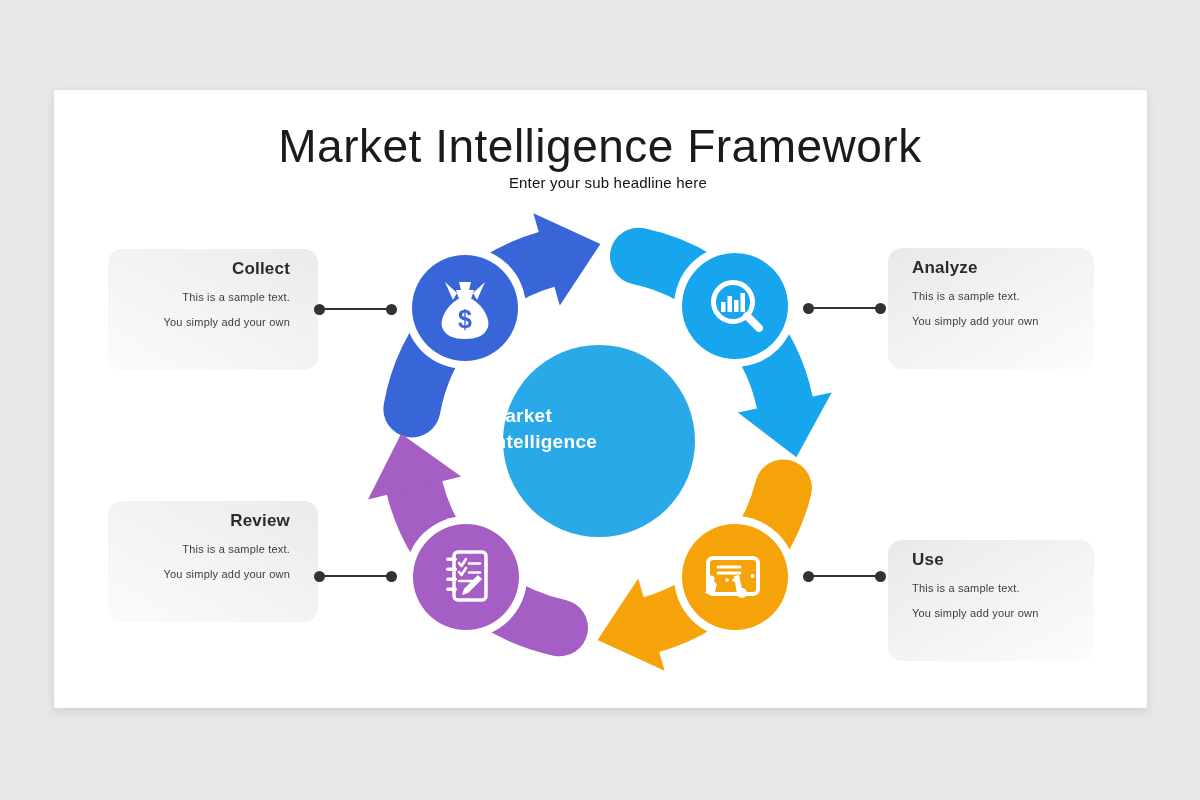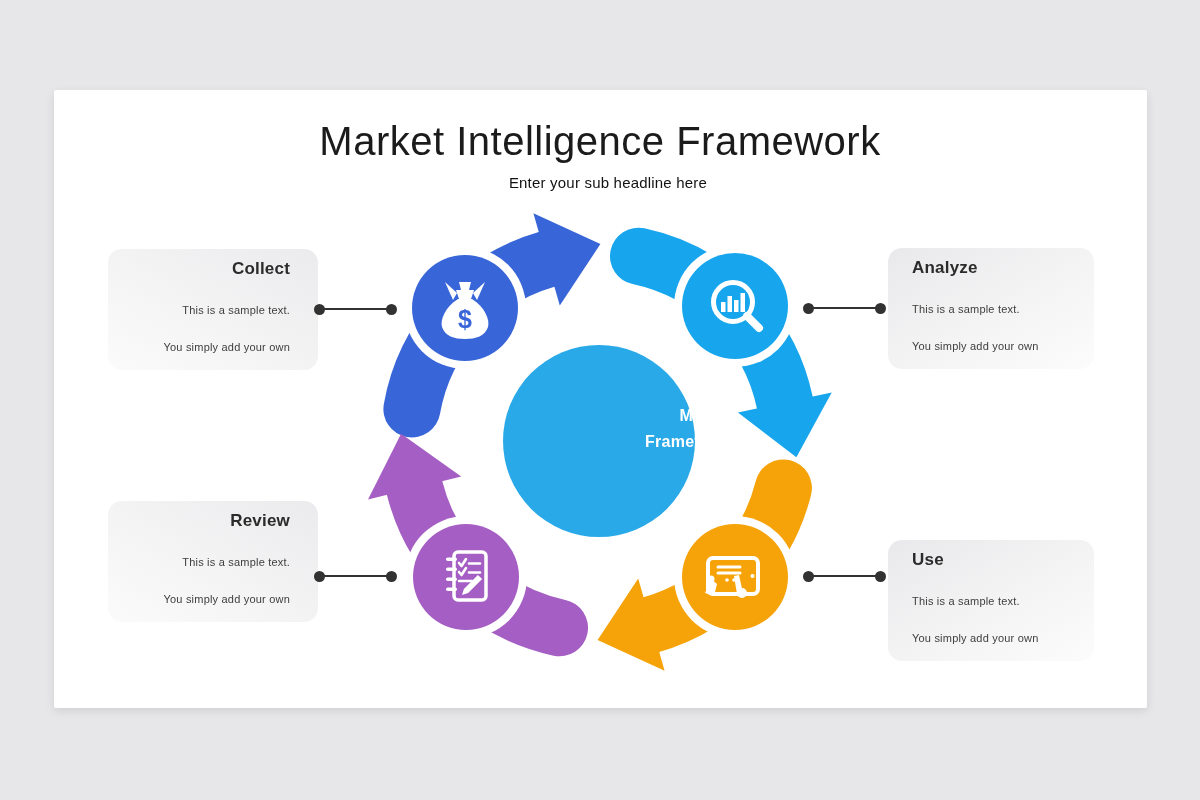--- a/index.html
+++ b/index.html
@@ -9,30 +9,30 @@
     font-family:"Liberation Sans", sans-serif;
     overflow:hidden;position:relative;
   }
   .slide{
     position:absolute;left:54px;top:90px;width:1093px;height:618px;
     background:#ffffff;border-radius:2px;
     box-shadow:0 3px 10px rgba(0,0,0,0.10);
   }
   .title{
     position:absolute;left:0;top:119px;width:100%;
-    text-align:center;font-size:40px;font-weight:500;color:#1b1b1b;
+    text-align:center;font-size:46px;font-weight:500;color:#1b1b1b;
     letter-spacing:0.5px;
   }
   .subtitle{
     position:absolute;left:8px;top:174px;width:100%;
     text-align:center;font-size:15px;color:#121212;letter-spacing:0.2px;
   }
   .card{
     position:absolute;border-radius:14px;
-    display:flex;flex-direction:column;justify-content:space-between;
+    display:flex;flex-direction:column;justify-content:flex-start;
     box-sizing:border-box;
   }
   .card.left{
     text-align:right;padding:10px 28px 10px 14px;
     background:linear-gradient(to bottom left,#ebebed 0%,#f4f4f5 55%,#fbfbfc 100%);
   }
   .card.right{
     text-align:left;padding:10px 14px 10px 24px;
     background:linear-gradient(to bottom right,#e9e9eb 0%,#f4f4f5 55%,#fcfcfd 100%);
   }
@@ -48,22 +48,22 @@
   #conn-review{left:319px;top:575px;width:73px;}
   #conn-use{left:808px;top:575px;width:73px;}
   .connector .dot{
     position:absolute;width:11px;height:11px;border-radius:50%;
     background:#323232;top:-4.5px;
   }
   .connector .dot.d-left{left:-5px;}
   .connector .dot.d-right{right:-5px;}
   #ring-svg{position:absolute;left:0;top:0;width:1200px;height:800px;}
   .center-label{
-    position:absolute;left:513px;top:403px;width:220px;
-    text-align:right;color:#ffffff;font-size:16px;font-weight:bold;
+    position:absolute;left:489px;top:403px;width:220px;
+    text-align:left;color:#ffffff;font-size:19px;font-weight:bold;
     line-height:25.5px;letter-spacing:0.3px;
   }
 </style>
 </head>
 <body>
 
 <div class="slide"></div>
 
 <div class="title">Market Intelligence Framework</div>
 <div class="subtitle">Enter your sub headline here</div>
@@ -184,14 +184,14 @@
       <line x1="-7" y1="4" x2="6" y2="4" stroke="#ffffff" stroke-width="2.6" stroke-linecap="round"></line>
       <polygon points="-4,18 2.1,16.1 16.1,2.1 11.9,-2.1 -2.1,11.9" fill="#ffffff"></polygon>
     </g>
   </g>
 
   <circle cx="599" cy="441" r="96" fill="#29a9e8"></circle>
 </svg>
 
 <div class="center-label">
   <div>Market</div>
-  <div>Framework</div>
+  <div>Intelligence</div>
 </div>
 
 </body></html>

